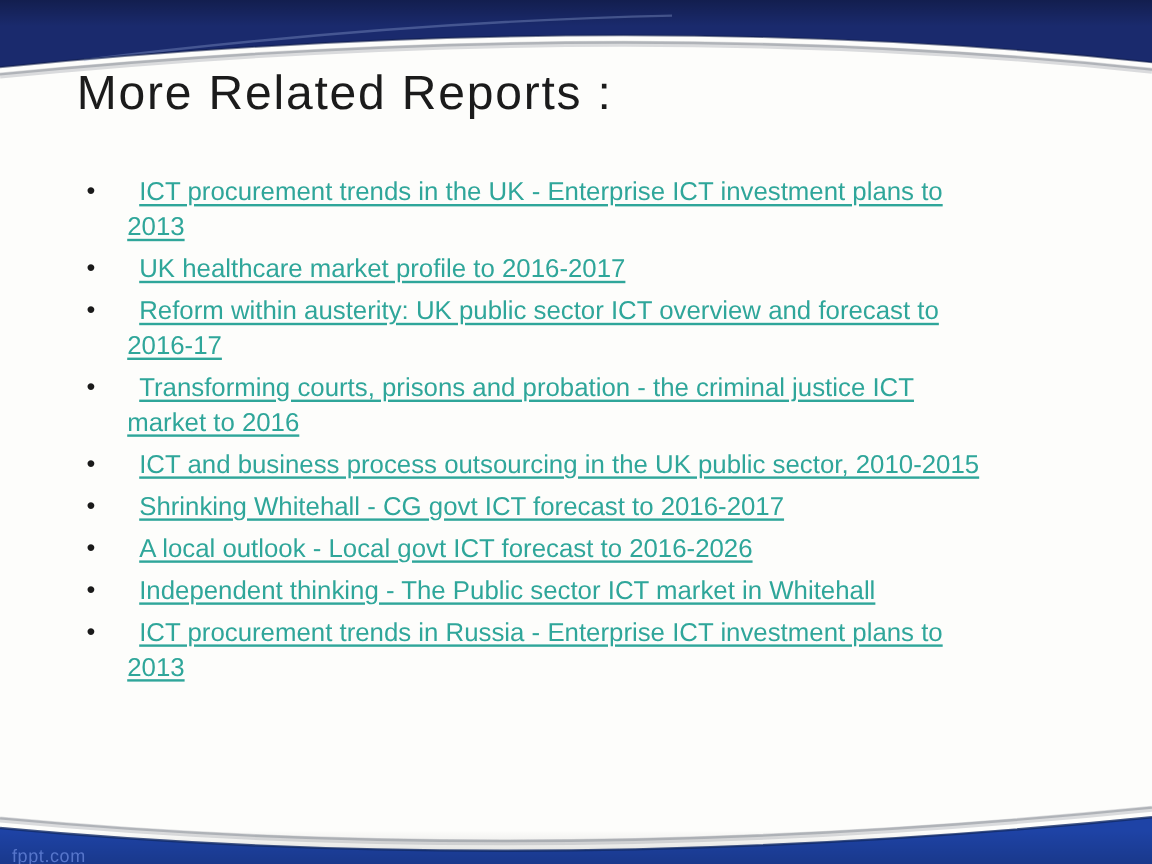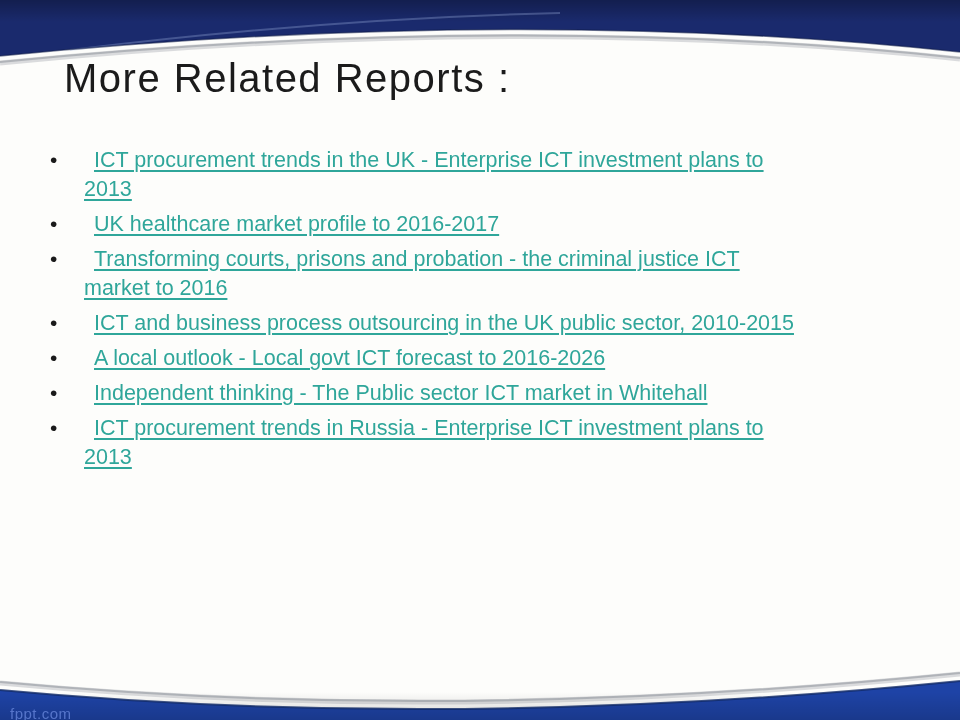--- a/index.html
+++ b/index.html
@@ -24,21 +24,21 @@
     margin: 0;
     font-size: 40px;
     font-weight: 400;
     letter-spacing: 1.5px;
     color: var(--title_text, #1b1b1b);
     white-space: nowrap;
   }
 
   .reports {
     position: absolute;
-    left: 48px;
+    left: 70px;
     top: 146px;
     width: 846px;
     margin: 0;
     padding: 0;
     list-style: none;
   }
   .reports li {
     position: relative;
     padding-left: 36px;
     margin-bottom: 6px;
@@ -93,23 +93,26 @@
     <path d="M0,63 Q520,12 960,59" fill="none" stroke="#8a9099" stroke-opacity="0.30" stroke-width="5"></path>
     <path d="M0,62 Q520,11 960,58" fill="none" stroke="#7d828b" stroke-opacity="0.45" stroke-width="2"></path>
   </svg>
 
   <h1 class="title">More Related Reports :</h1>
 
   <ul class="reports">
     <li><a class="report-link">ICT procurement trends in the UK - Enterprise ICT investment plans to
 2013</a></li>
     <li><a class="report-link">UK healthcare market profile to 2016-2017</a></li>
+    <li><a class="report-link">Reform within austerity: UK public sector ICT overview and forecast to
+2016-17</a></li>
     <li><a class="report-link">Transforming courts, prisons and probation - the criminal justice ICT
 market to 2016</a></li>
     <li><a class="report-link">ICT and business process outsourcing in the UK public sector, 2010-2015</a></li>
+    <li><a class="report-link">Shrinking Whitehall - CG govt ICT forecast to 2016-2017</a></li>
     <li><a class="report-link">A local outlook - Local govt ICT forecast to 2016-2026</a></li>
     <li><a class="report-link">Independent thinking - The Public sector ICT market in Whitehall</a></li>
     <li><a class="report-link">ICT procurement trends in Russia - Enterprise ICT investment plans to
 2013</a></li>
   </ul>
 
   <svg class="swoosh bottom" viewBox="0 0 960 80" preserveAspectRatio="none" aria-hidden="true">
     <defs>
       <linearGradient id="botDark" x1="0" y1="0" x2="0" y2="1">
         <stop offset="0" stop-color="#000000" stop-opacity="0"></stop>

